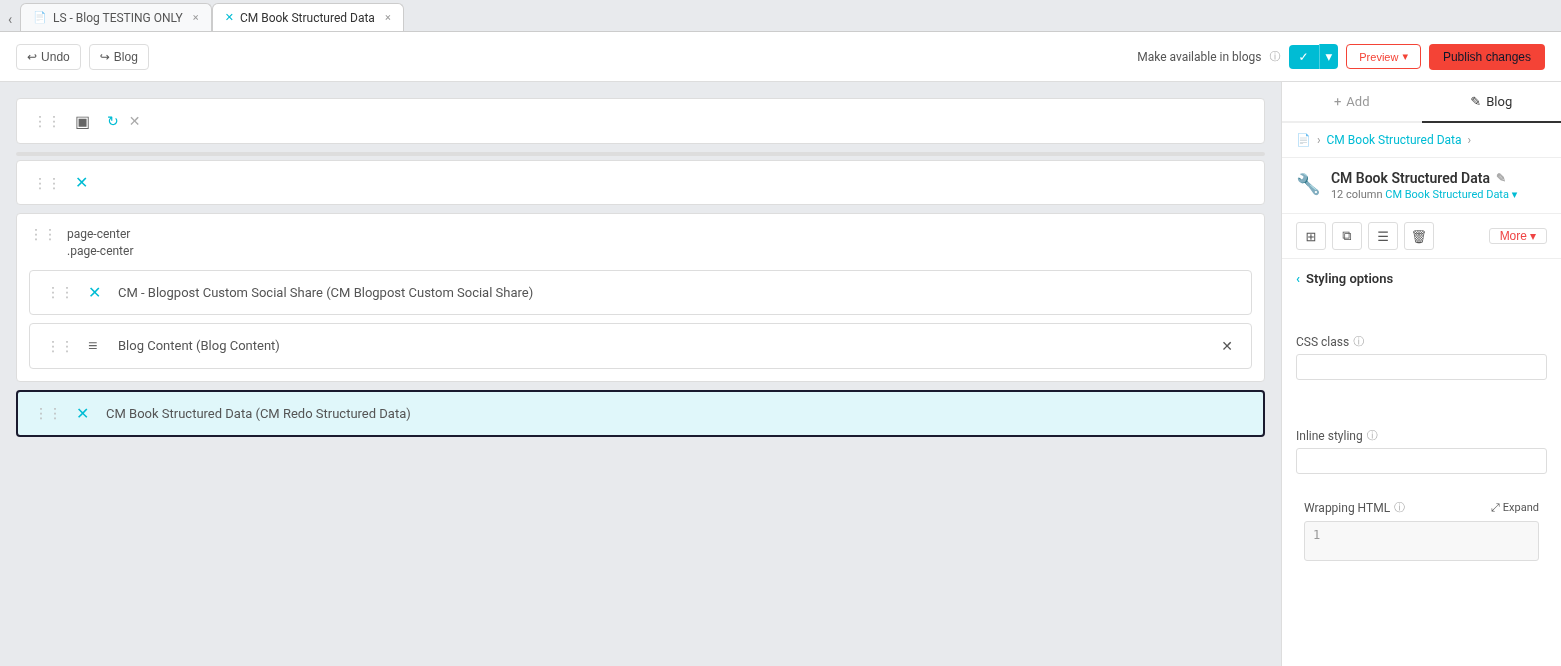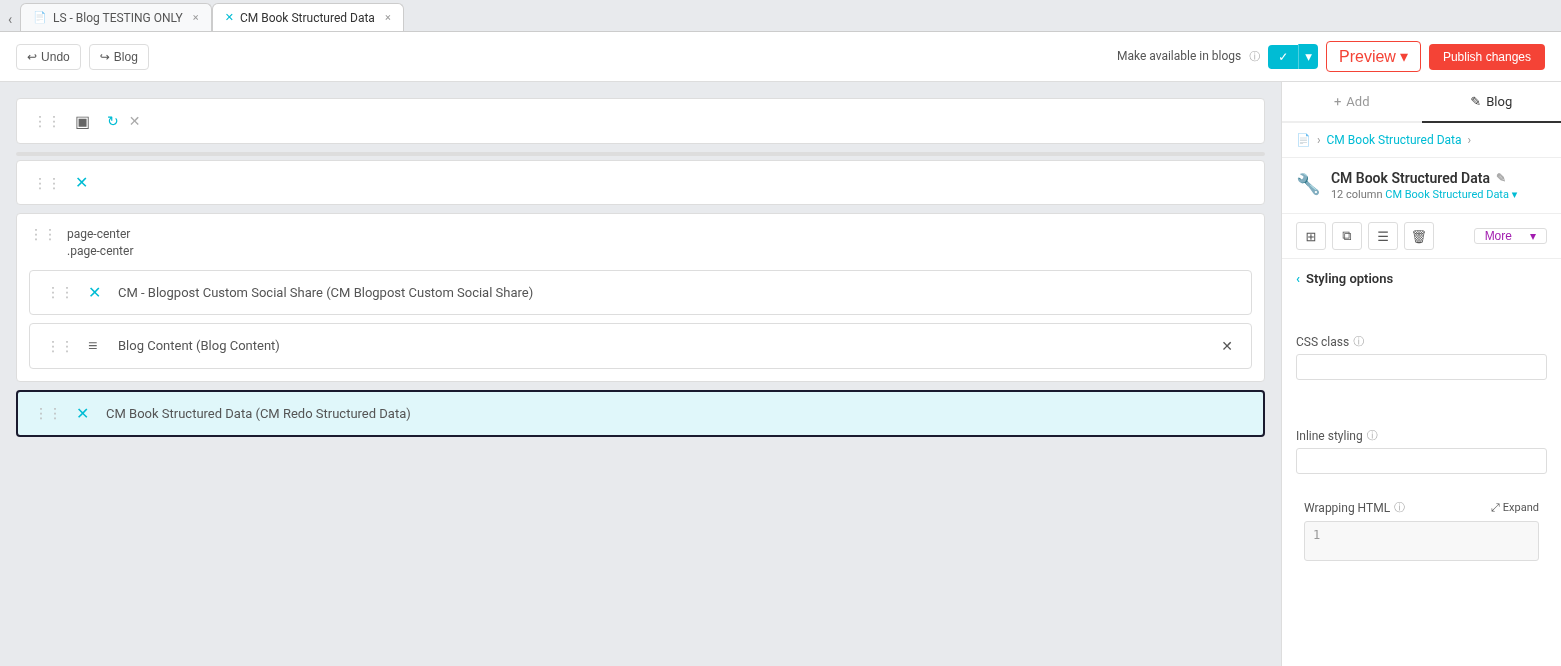--- a/index.html
+++ b/index.html
@@ -10,26 +10,26 @@
     .browser-tab { display: flex; align-items: center; gap: 6px; padding: 6px 12px; background: #f8f9fa; border: 1px solid #ccc; border-bottom: none; border-radius: 6px 6px 0 0; font-size: 12px; color: #555; cursor: pointer; height: 28px; }
     .browser-tab.active { background: #fff; color: #333; }
     .browser-tab .tab-icon { font-size: 11px; }
     .browser-tab .close-btn { font-size: 11px; color: #999; margin-left: 4px; cursor: pointer; }
     .nav-arrow { display: flex; align-items: center; padding: 4px 8px; font-size: 14px; color: #777; cursor: pointer; }
 
     
     .toolbar { display: flex; align-items: center; background: #fff; border-bottom: 1px solid #ddd; padding: 8px 16px; height: 50px; gap: 8px; }
     .toolbar-btn { display: flex; align-items: center; gap: 4px; padding: 5px 10px; border: 1px solid #ddd; border-radius: 4px; background: #fff; font-size: 12px; color: #555; cursor: pointer; }
     .toolbar-spacer { flex: 1; }
-    .make-available { display: flex; align-items: flex-start; gap: 8px; font-size: 12px; color: #555; margin-left: 36px; }
+    .make-available { display: flex; align-items: center; gap: 8px; font-size: 12px; color: #555; margin-left: 36px; }
     .toggle-group { display: flex; align-items: center; }
     .toggle-btn { background: #00bcd4; border: none; border-radius: 4px 0 0 4px; padding: 5px 10px; color: white; cursor: pointer; font-size: 12px; }
     .toggle-dropdown { background: #00bcd4; border: none; border-radius: 0 4px 4px 0; padding: 5px 6px; color: white; cursor: pointer; border-left: 1px solid rgba(255,255,255,0.3); }
-    .preview-btn { display: flex; align-items: center; gap: 4px; padding: 5px 12px; border: 1px solid #f44336; border-radius: 4px; background: #fff; font-size: 16px; color: #f44336; cursor: pointer; }
-    .publish-btn { padding: 6px 14px; background: #f44336; border: none; border-radius: 4px; color: #ffffff; font-size: 12px; cursor: pointer; font-weight: 500; }
+    .preview-btn { display: flex; align-items: center; gap: 4px; padding: 5px 12px; border: 1px solid #f44336; border-radius: 4px; background: #fff; font-size: 11px; color: #f44336; cursor: pointer; }
+    .publish-btn { padding: 6px 14px; background: #f44336; border: none; border-radius: 4px; color: #0f172a; font-size: 12px; cursor: pointer; font-weight: 500; }
 
     
     .main-layout { display: flex; height: calc(666px - 82px); }
 
     
     .canvas-area { flex: 1; background: #e8eaed; overflow-y: auto; padding: 16px; position: relative; }
     .canvas-inner { background: #e8eaed; }
 
     
     .canvas-area::-webkit-scrollbar { width: 8px; }
@@ -67,21 +67,21 @@
     .panel-module-header { padding: 12px 14px; display: flex; align-items: flex-start; gap: 10px; border-bottom: 1px solid #eee; }
     .panel-module-icon { font-size: 20px; color: #555; margin-top: 2px; }
     .panel-module-info { flex: 1; }
     .panel-module-title { font-size: 14px; font-weight: 600; color: #333; display: flex; align-items: center; gap: 6px; }
     .panel-module-subtitle { font-size: 11px; color: #777; margin-top: 2px; }
     .panel-module-subtitle a { color: #00bcd4; text-decoration: none; }
     .edit-icon { color: #aaa; font-size: 12px; cursor: pointer; }
 
     .panel-toolbar { display: flex; align-items: center; gap: 6px; padding: 8px 14px; border-bottom: 1px solid #eee; }
     .panel-tool-btn { width: 30px; height: 28px; border: 1px solid #ddd; border-radius: 3px; background: #fff; cursor: pointer; display: flex; align-items: center; justify-content: center; font-size: 13px; color: #555; }
-    .more-btn { display: flex; align-items: center; gap: 18px; padding: 0 10px; border: 1px solid #ddd; border-radius: 3px; background: #fff; cursor: pointer; font-size: 12px; color: #a21caf; }
+    .more-btn { display: flex; align-items: center; gap: 3px; padding: 0 10px; border: 1px solid #ddd; border-radius: 3px; background: #fff; cursor: pointer; font-size: 12px; color: #ef4444; }
 
     .styling-section { padding: 12px 14px; }
     .styling-title { display: flex; align-items: center; gap: 6px; font-size: 13px; font-weight: 600; color: #333; margin-bottom: 12px; }
     .styling-chevron { color: #00bcd4; }
 
     .field-group { margin-bottom: 14px; margin-top: 48px; }
     .field-label { display: flex; align-items: center; gap: 4px; font-size: 12px; color: #555; margin-bottom: 5px; }
     .field-info { color: #aaa; font-size: 11px; cursor: help; }
     .field-input { width: 100%; border: 1px solid #ddd; border-radius: 3px; padding: 5px 8px; font-size: 12px; color: #333; background: #fff; }
 

